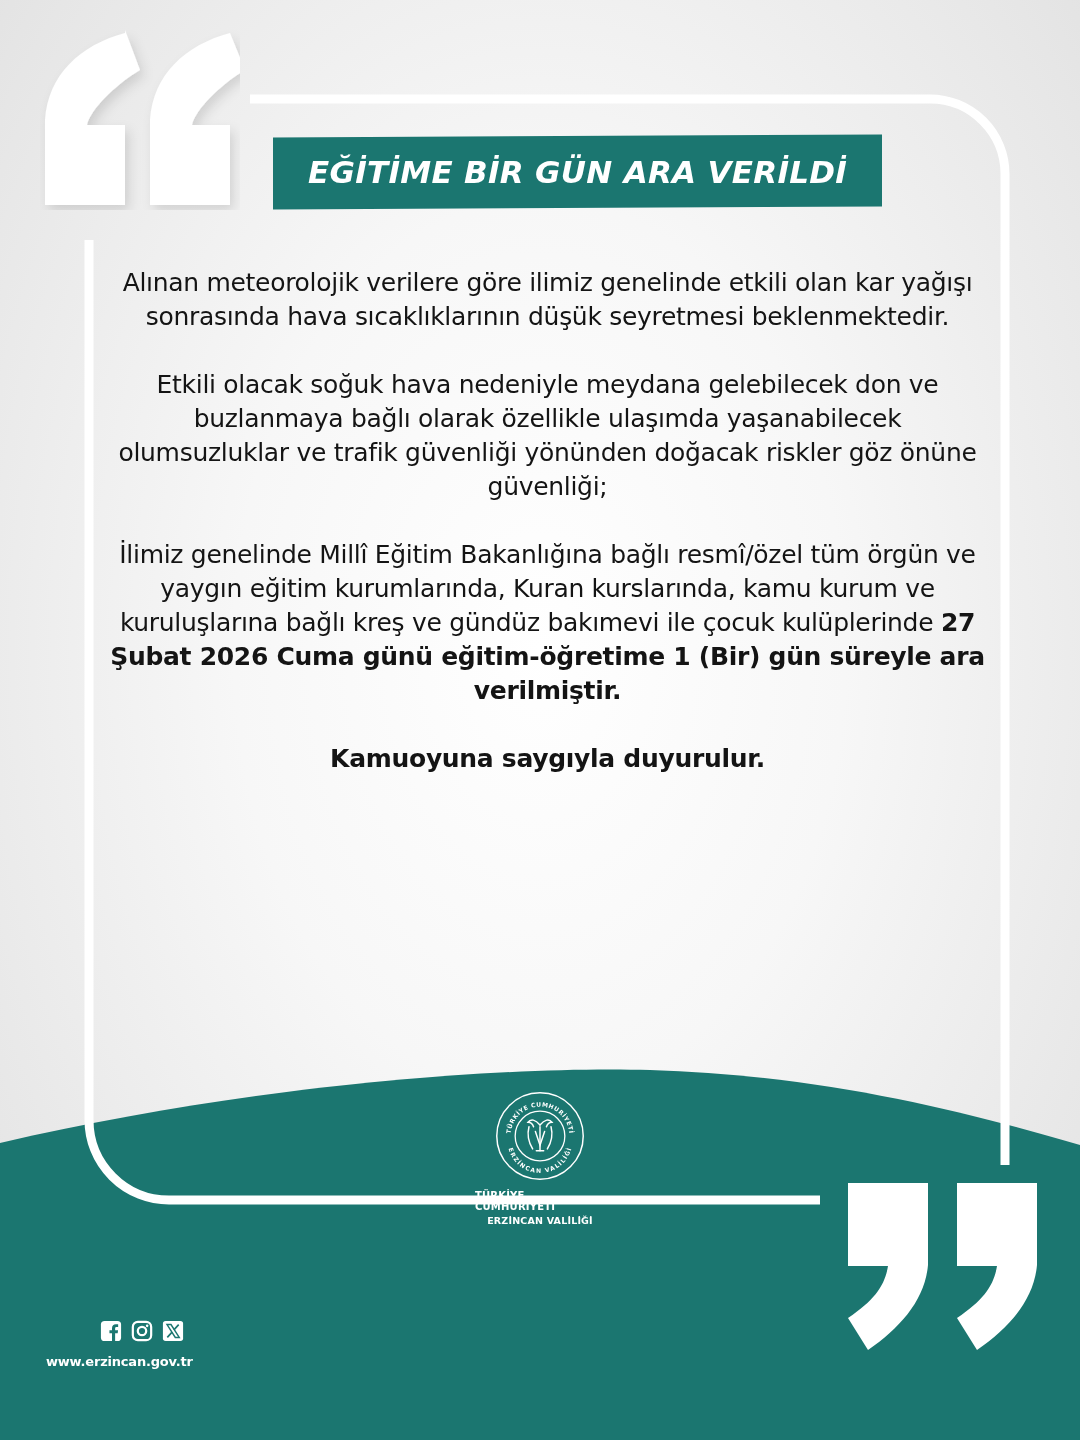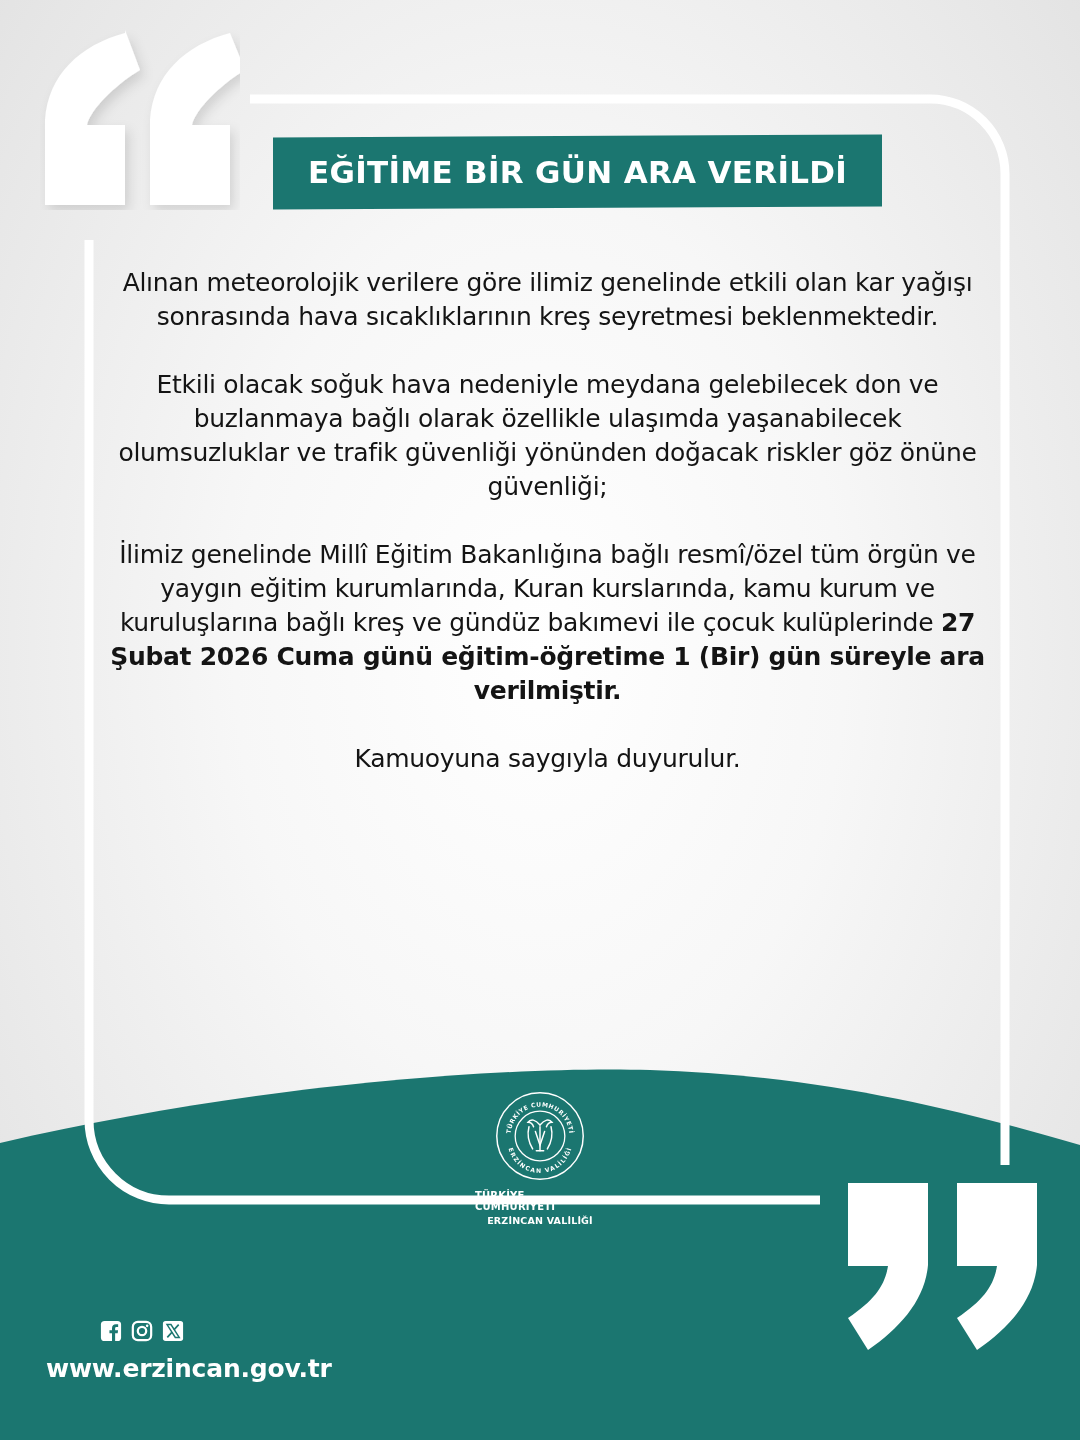--- a/index.html
+++ b/index.html
@@ -31,35 +31,36 @@
       transform: skewY(-0.3deg);
       display: flex; align-items: center; justify-content: center;
     }
     .title-banner h1 {
       color: #ffffff;
       font-family: "DejaVu Sans", sans-serif;
       font-weight: bold;
       font-size: 31px;
       letter-spacing: 0.3px;
       transform: skewY(0.3deg);
+      font-style: italic;
     }
 
     .content {
       position: absolute; z-index: 4;
       left: 110px; top: 266px; width: 875px;
       text-align: center;
       color: #141414;
       font-family: "DejaVu Sans", sans-serif;
       font-size: 25px;
       line-height: 34px;
       letter-spacing: -0.3px;
     }
     .content p { margin-bottom: 34px; }
     .content b { font-weight: bold; }
-    .content .closing { font-weight: normal; margin-top: 0; }
+    .content .closing { font-weight: bold; margin-top: 0; }
 
     .emblem {
       position: absolute; z-index: 4;
       left: 475px; top: 1090px; width: 130px;
       display: flex; flex-direction: column; align-items: center;
     }
     .emblem svg { width: 92px; height: 92px; }
     .emblem .line1 {
       margin-top: 8px;
       color: #fff; font-weight: bold; font-size: 10px; letter-spacing: 0.2px;
@@ -75,21 +76,21 @@
       position: absolute; z-index: 4;
       left: 100px; top: 1320px;
       display: flex; gap: 9px;
     }
     .social .ico {
       width: 22px; height: 22px; display: block;
     }
     .website {
       position: absolute; z-index: 4;
       left: 46px; top: 1354px;
-      color: #ffffff; font-weight: bold; font-size: 25px;
+      color: #ffffff; font-weight: bold; font-size: 13px;
       font-family: "DejaVu Sans", sans-serif;
       letter-spacing: -0.2px;
     }
   </style>
 </head>
 <body>
 
 <svg class="bg-wave" viewBox="0 0 1080 1440" xmlns="http://www.w3.org/2000/svg">
   <path d="M0 1143 C 250 1085, 500 1066, 650 1070 C 820 1075, 960 1110, 1080 1145 L 1080 1440 L 0 1440 Z" fill="#1b7670"></path>
 </svg>
@@ -118,21 +119,21 @@
     <path d="M3 3 L 83 3 L 83 85 C 80 120, 55 148, 23 170 L 3 138 C 30 120, 40 105, 43 86 L 3 86 Z"></path>
     <path d="M112 3 L 192 3 L 192 85 C 189 120, 164 148, 132 170 L 112 138 C 139 120, 149 105, 152 86 L 112 86 Z"></path>
   </g>
 </svg>
 
 <div class="title-banner">
   <h1>EĞİTİME BİR GÜN ARA VERİLDİ</h1>
 </div>
 
 <div class="content">
-  <p>Alınan meteorolojik verilere göre ilimiz genelinde etkili olan kar yağışı sonrasında hava sıcaklıklarının kreş seyretmesi beklenmektedir.</p>
+  <p>Alınan meteorolojik verilere göre ilimiz genelinde etkili olan kar yağışı sonrasında hava sıcaklıklarının düşük seyretmesi beklenmektedir.</p>
   <p>Etkili olacak soğuk hava nedeniyle meydana gelebilecek don ve buzlanmaya bağlı olarak özellikle ulaşımda yaşanabilecek olumsuzluklar ve trafik güvenliği yönünden doğacak riskler göz önüne güvenliği;</p>
   <p><span>İlimiz genelinde Millî Eğitim Bakanlığına bağlı resmî/özel tüm örgün ve yaygın eğitim kurumlarında, Kuran kurslarında, kamu kurum ve kuruluşlarına bağlı kreş ve gündüz bakımevi ile çocuk kulüplerinde </span><b>27 Şubat 2026 Cuma günü eğitim-öğretime 1 (Bir) gün süreyle ara verilmiştir.</b></p>
   <p class="closing">Kamuoyuna saygıyla duyurulur.</p>
 </div>
 
 <div class="emblem">
   <svg viewBox="0 0 100 100" xmlns="http://www.w3.org/2000/svg">
     <defs>
       <path id="arcTop" d="M 18 50 A 32 32 0 0 1 82 50"></path>
       <path id="arcBot" d="M 20 55 A 30 30 0 0 0 80 55"></path>

